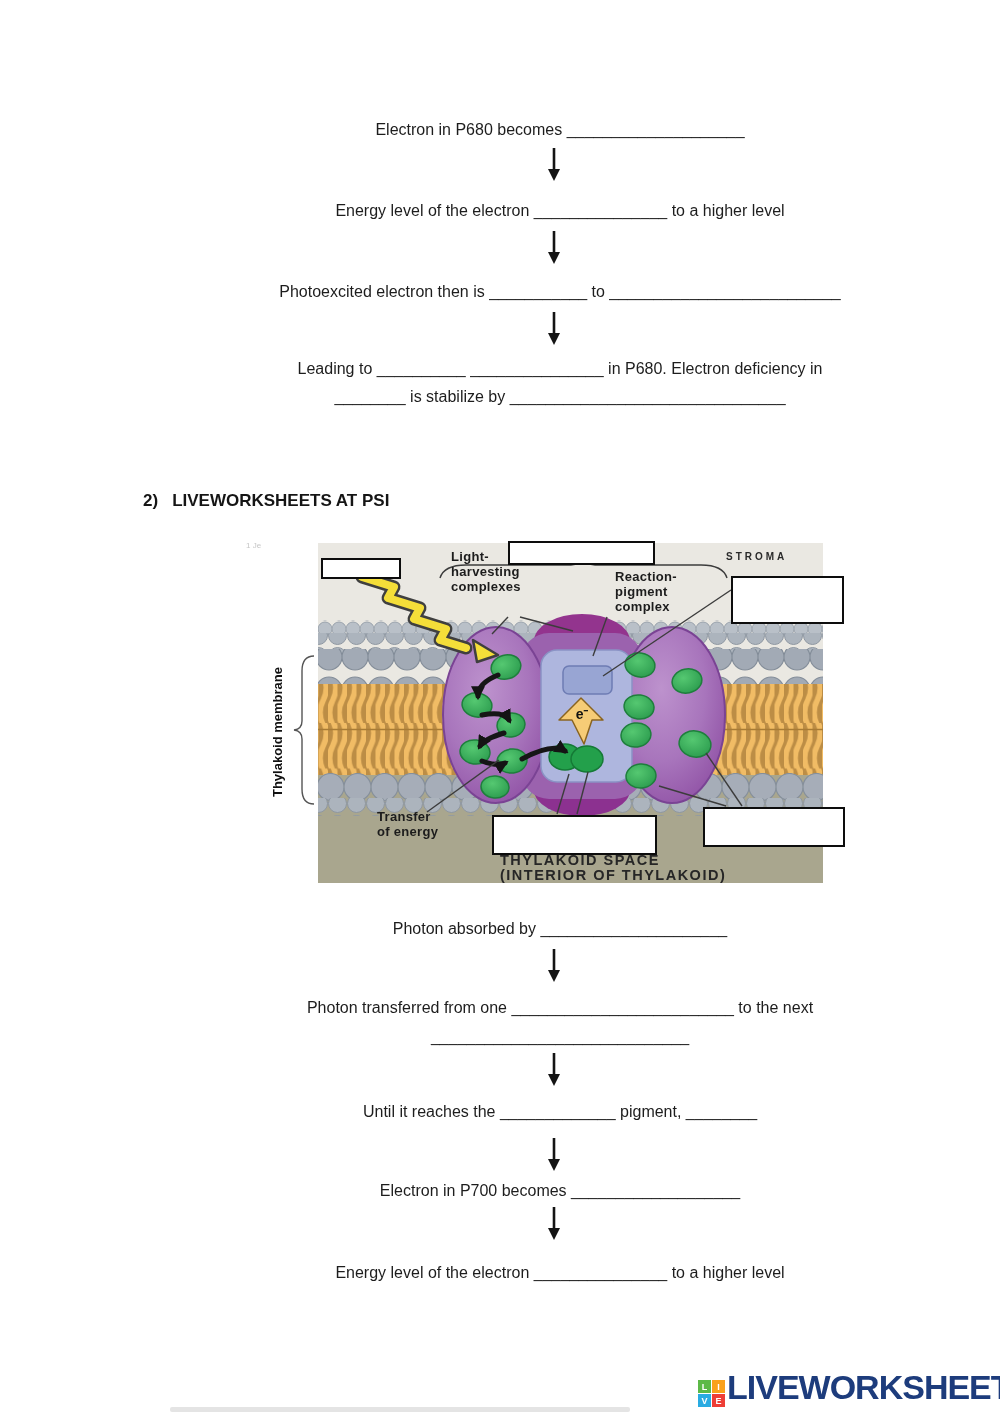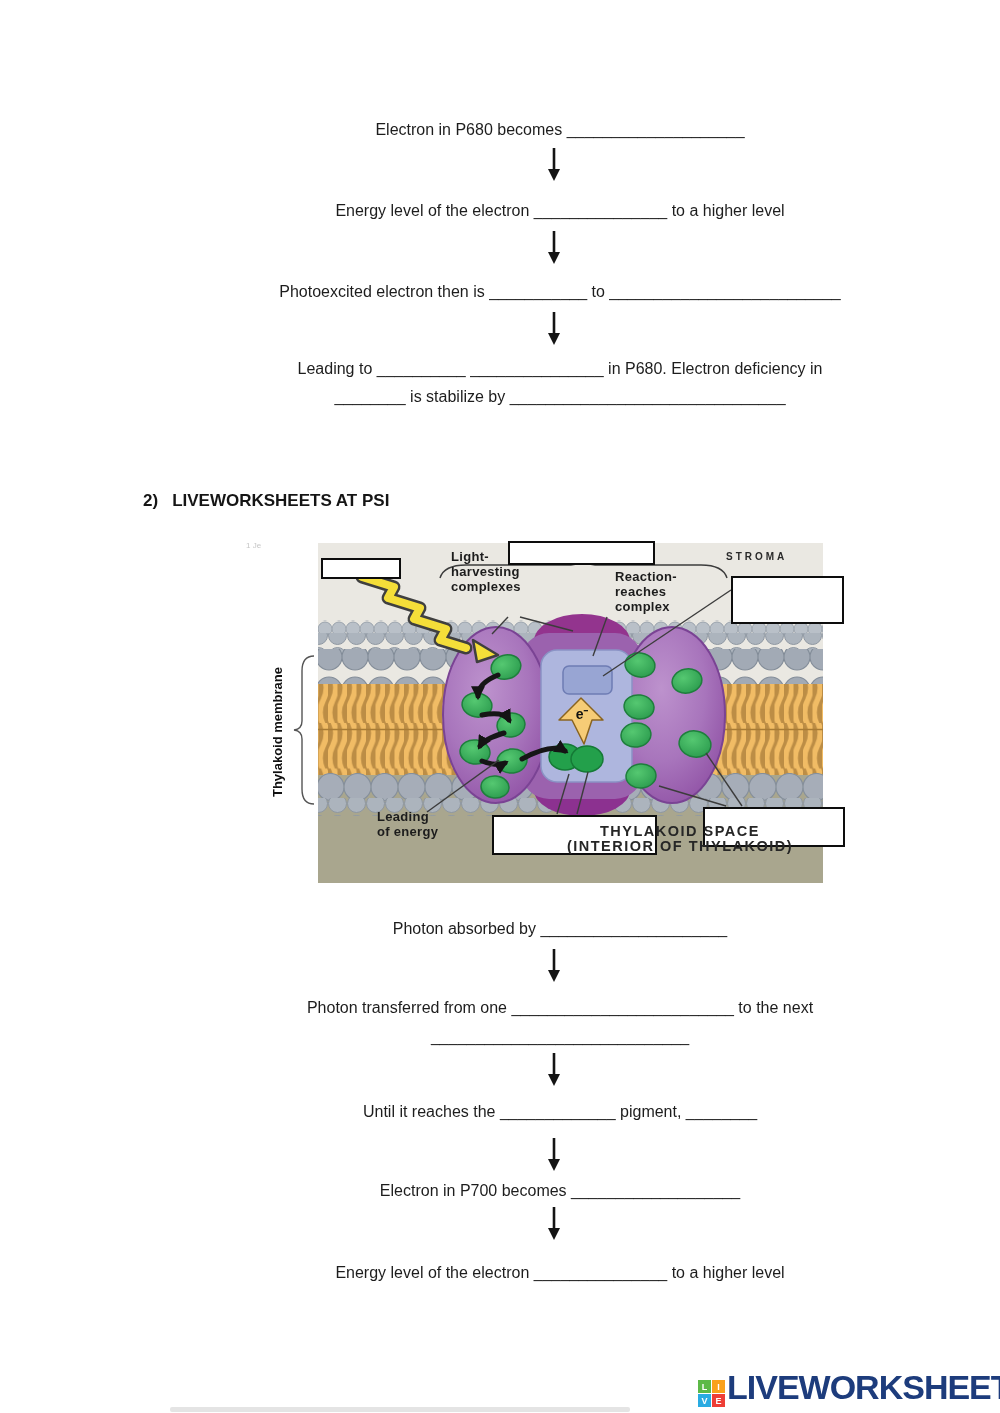--- a/index.html
+++ b/index.html
@@ -9,21 +9,21 @@
              font-size:16px;line-height:19px;color:#1d1d1d;white-space:nowrap;}
   .flow-arrow{position:absolute;width:16px;height:36px;}
   .heading{position:absolute;left:143px;top:491px;font-size:17px;font-weight:bold;
            color:#151515;display:flex;gap:14px;white-space:nowrap;}
   .dsvg{position:absolute;left:290px;top:541px;}
   .abox{position:absolute;background:#ffffff;border:2px solid #0d0d0d;}
   .dlabel{position:absolute;font-weight:bold;color:#1c1c1c;font-size:13px;line-height:15px;
           letter-spacing:.3px;white-space:nowrap;}
   .stroma{position:absolute;left:726px;top:551px;font-size:10px;font-weight:bold;
           letter-spacing:3px;color:#2a2a2a;}
-  .tspace{position:absolute;left:500px;top:824px;width:360px;text-align:center;
+  .tspace{position:absolute;left:500px;top:853px;width:360px;
           font-size:14.5px;font-weight:bold;letter-spacing:1.5px;color:#262626;line-height:15px;}
   .tmem{position:absolute;left:198px;top:724px;width:160px;height:16px;text-align:center;
         font-size:13px;font-weight:bold;color:#111;transform:rotate(-90deg);}
   .artifact{position:absolute;left:246px;top:541px;font-size:8px;color:#8a8a8a;opacity:.5;}
   .smudge{position:absolute;left:170px;top:1407px;width:460px;height:5px;
           background:#c9c9c9;opacity:.5;border-radius:2px;}
   .footer{position:absolute;left:698px;top:1370px;display:flex;align-items:flex-start;}
   .logo-grid{display:grid;grid-template-columns:13px 13px;grid-template-rows:13px 13px;
              gap:1px;margin-top:10px;}
   .logo-sq{display:flex;align-items:center;justify-content:center;color:#fff;
@@ -181,26 +181,26 @@
   <div class="abox" style="left:492px;top:815px;width:161px;height:36px"></div>
   <div class="abox" style="left:703px;top:807px;width:138px;height:36px"></div>
 
   <div class="dlabel" style="left:451px;top:549px">
     <span style="display:block">Light-</span>
     <span style="display:block">harvesting</span>
     <span style="display:block">complexes</span>
   </div>
   <div class="dlabel" style="left:615px;top:569px">
     <span style="display:block">Reaction-</span>
-    <span style="display:block">reaches</span>
+    <span style="display:block">pigment</span>
     <span style="display:block">complex</span>
   </div>
   <div class="stroma">STROMA</div>
   <div class="dlabel" style="left:377px;top:809px">
-    <span style="display:block">Leading</span>
+    <span style="display:block">Transfer</span>
     <span style="display:block">of energy</span>
   </div>
   <div class="tmem">Thylakoid membrane</div>
   <div class="tspace">
     <span style="display:block">THYLAKOID SPACE</span>
     <span style="display:block">(INTERIOR OF THYLAKOID)</span>
   </div>
 
   <p class="flow-line" style="top:919px">Photon absorbed by _____________________</p>
   <svg class="flow-arrow" style="left:546px;top:947px" viewBox="0 0 16 36">

